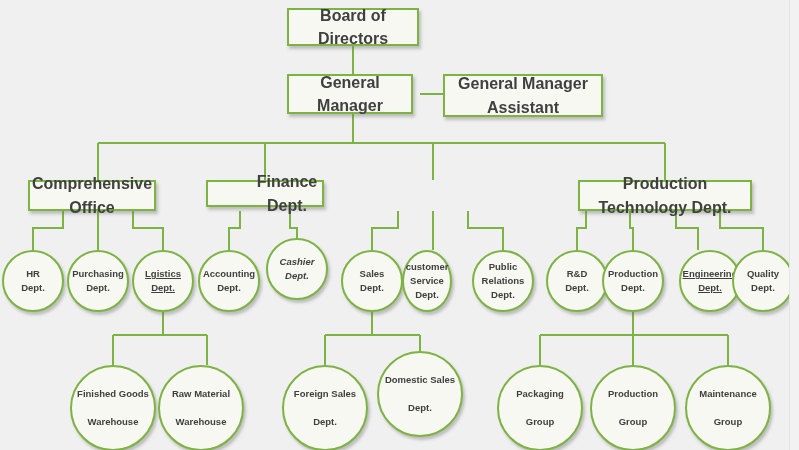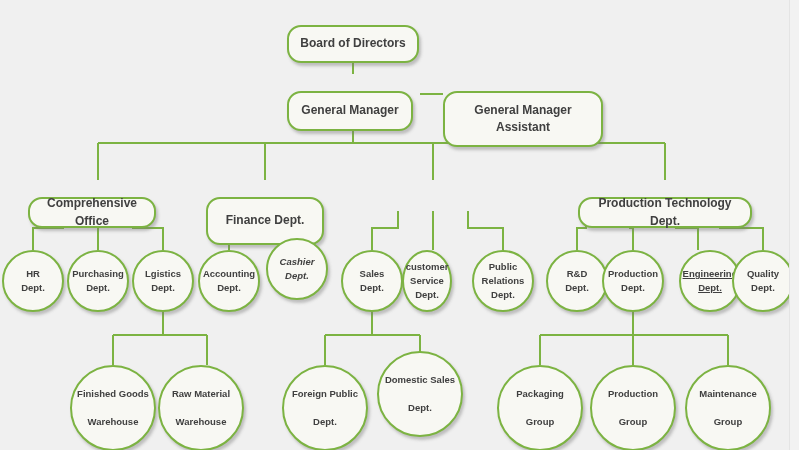--- a/index.html
+++ b/index.html
@@ -42,24 +42,23 @@
     align-items: center;
     justify-content: center;
     text-align: center;
     color: #404040;
     font-weight: bold;
     background: #f8f8f3;
     border: 2px solid #7cb342;
     line-height: 1.45;
   }
   .node.box {
-    border-radius: 14px;
-    font-size: 12px;
+    border-radius: 0;
+    font-size: 16px;
     box-shadow: 2px 3px 3px rgba(120,120,120,0.42);
-    margin-top: 17px;
   }
   .node.circle {
     border-radius: 50%;
     font-size: 9.5px;
     box-shadow: 2px 3px 3px rgba(120,120,120,0.42);
   }
   .node .lbl {
     display: block;
     padding: 0 3px;
     white-space: pre-line;
@@ -118,43 +117,43 @@
     </g>
   </svg>
 
   <div class="node box" style="left:287px; top:8px; width:132px; height:38px;">
     <span class="lbl">Board of Directors</span>
   </div>
 
   <div class="node box" style="left:287px; top:74px; width:126px; height:40px;">
     <span class="lbl">General Manager</span>
   </div>
-  <div class="node box" style="left:443px; top:74px; width:160px; height:56px;justify-content:center;">
+  <div class="node box" style="left:443px; top:74px; width:160px; height:43px;justify-content:center;">
     <span class="lbl">General Manager Assistant</span>
   </div>
 
   <div class="node box" style="left:28px; top:180px; width:128px; height:31px;">
     <span class="lbl">Comprehensive Office</span>
   </div>
-  <div class="node box" style="left:206px; top:180px; width:118px; height:48px;">
+  <div class="node box" style="left:206px; top:180px; width:118px; height:27px;padding-left:44px;">
     <span class="lbl">Finance Dept.</span>
   </div>
   <div class="node box" style="left:578px; top:180px; width:174px; height:31px;">
     <span class="lbl">Production Technology Dept.</span>
   </div>
 
   <div class="node circle" style="left:2px; top:250px; width:62px; height:62px;">
     <span class="lbl">HR
 Dept.</span>
   </div>
   <div class="node circle" style="left:67px; top:250px; width:62px; height:62px;">
     <span class="lbl">Purchasing
 Dept.</span>
   </div>
-  <div class="node circle" style="left:132px; top:250px; width:62px; height:62px;">
+  <div class="node circle" style="left:132px; top:250px; width:62px; height:62px;text-decoration:underline;">
     <span class="lbl">Lgistics
 Dept.</span>
   </div>
 
   <div class="node circle" style="left:198px; top:250px; width:62px; height:62px;">
     <span class="lbl">Accounting
 Dept.</span>
   </div>
   <div class="node circle" style="left:266px; top:238px; width:62px; height:62px;font-style:italic;">
     <span class="lbl">Cashier
@@ -198,21 +197,21 @@
 
 Warehouse</span>
   </div>
   <div class="node circle" style="left:158px; top:365px; width:86px; height:86px;">
     <span class="lbl">Raw Material
 
 Warehouse</span>
   </div>
 
   <div class="node circle" style="left:282px; top:365px; width:86px; height:86px;">
-    <span class="lbl">Foreign Public
+    <span class="lbl">Foreign Sales
 
 Dept.</span>
   </div>
   <div class="node circle" style="left:377px; top:351px; width:86px; height:86px;">
     <span class="lbl">Domestic Sales
 
 Dept.</span>
   </div>
 
   <div class="node circle" style="left:497px; top:365px; width:86px; height:86px;">

